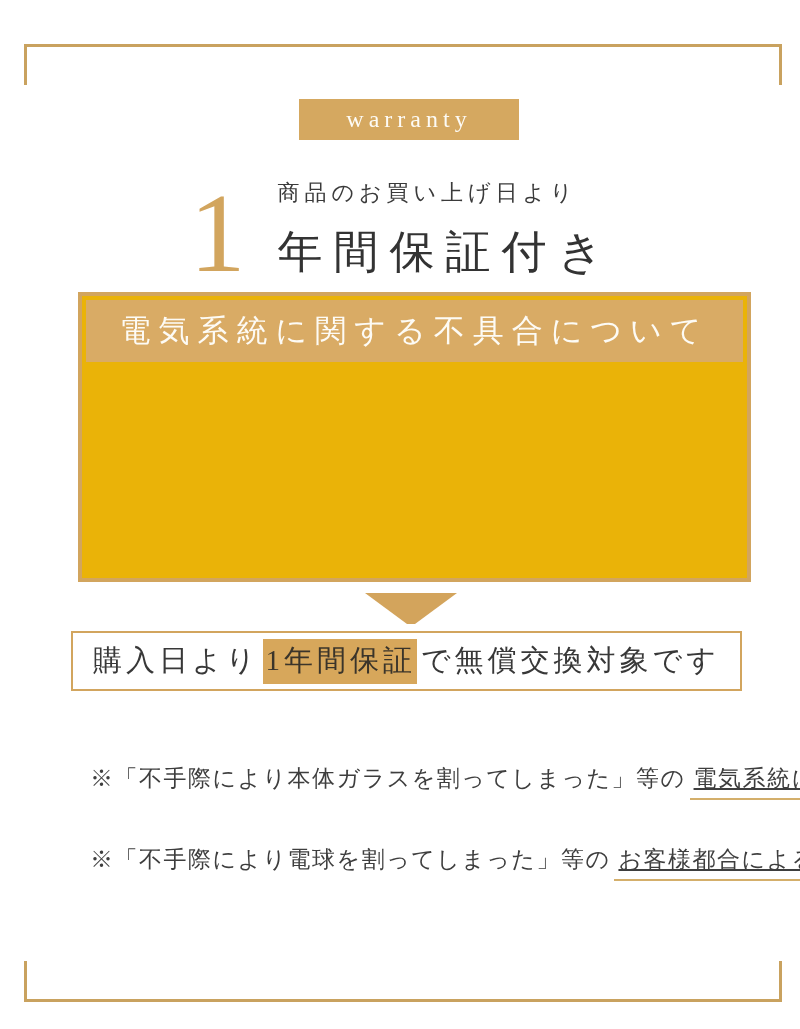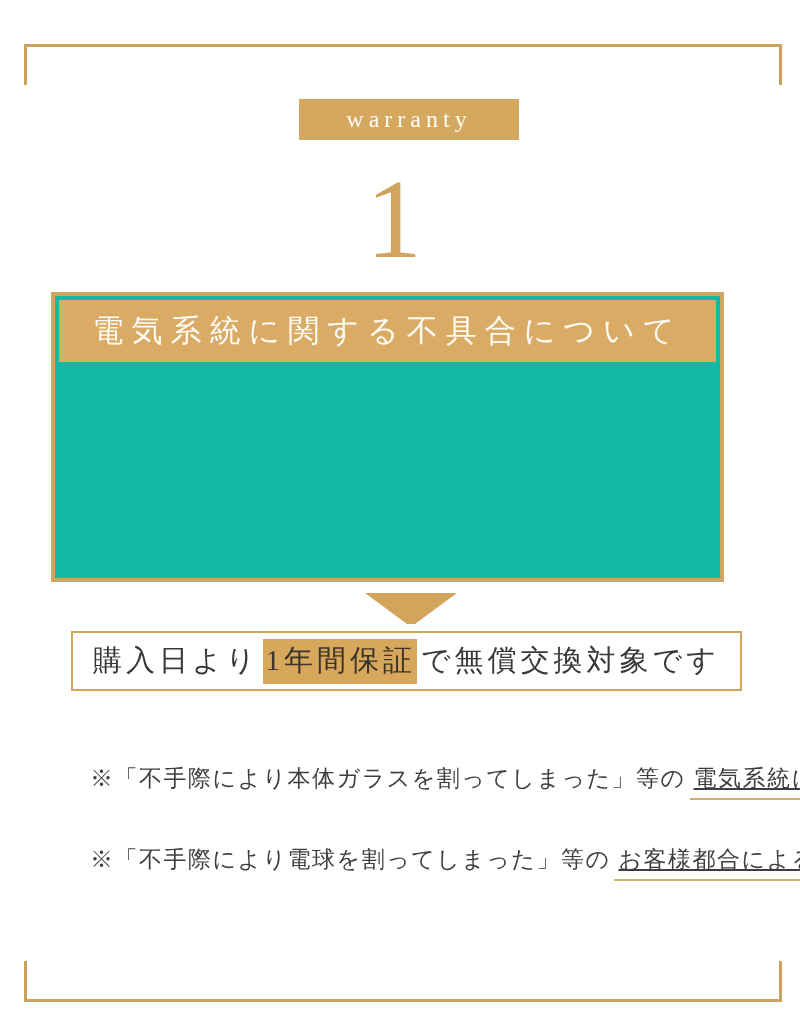--- a/index.html
+++ b/index.html
@@ -60,23 +60,23 @@
     font-size:22px;letter-spacing:5px;
     margin-bottom:13px;
   }
   .title-main{
     color:#333333;
     font-size:45px;letter-spacing:11px;
     line-height:1.05;
   }
   
   .box1{
-    position:absolute;left:47px;top:288px;width:673px;height:290px;
+    position:absolute;left:74px;top:288px;width:673px;height:290px;
     border:4px solid var(--gold_border);
-    background:#14b8a6;
+    background:#eab308;
   }
   .box1-header{
     height:62px;background:var(--gold_header);
     display:flex;align-items:center;justify-content:center;
     color:var(--white_text);
     font-size:31px;letter-spacing:8px;
   }
   .box1-body{padding:42px 10px 0 78px;}
   .bullet{
     color:var(--text_body);
@@ -126,20 +126,24 @@
 
 <div class="frame-top"></div>
 <div class="frame-bottom"></div>
 
 <div class="badge">
   <span>warranty</span>
 </div>
 
 <div class="title-block">
   <span class="title-digit">1</span>
+  <span class="title-col">
+    <span class="title-small">商品のお買い上げ日より</span>
+    <span class="title-main">年間保証付き</span>
+  </span>
 </div>
 
 <div class="box1">
   <div class="box1-header">
     <span>電気系統に関する不具合について</span>
   </div>
 </div>
 
 <div class="down-arrow"></div>
 

